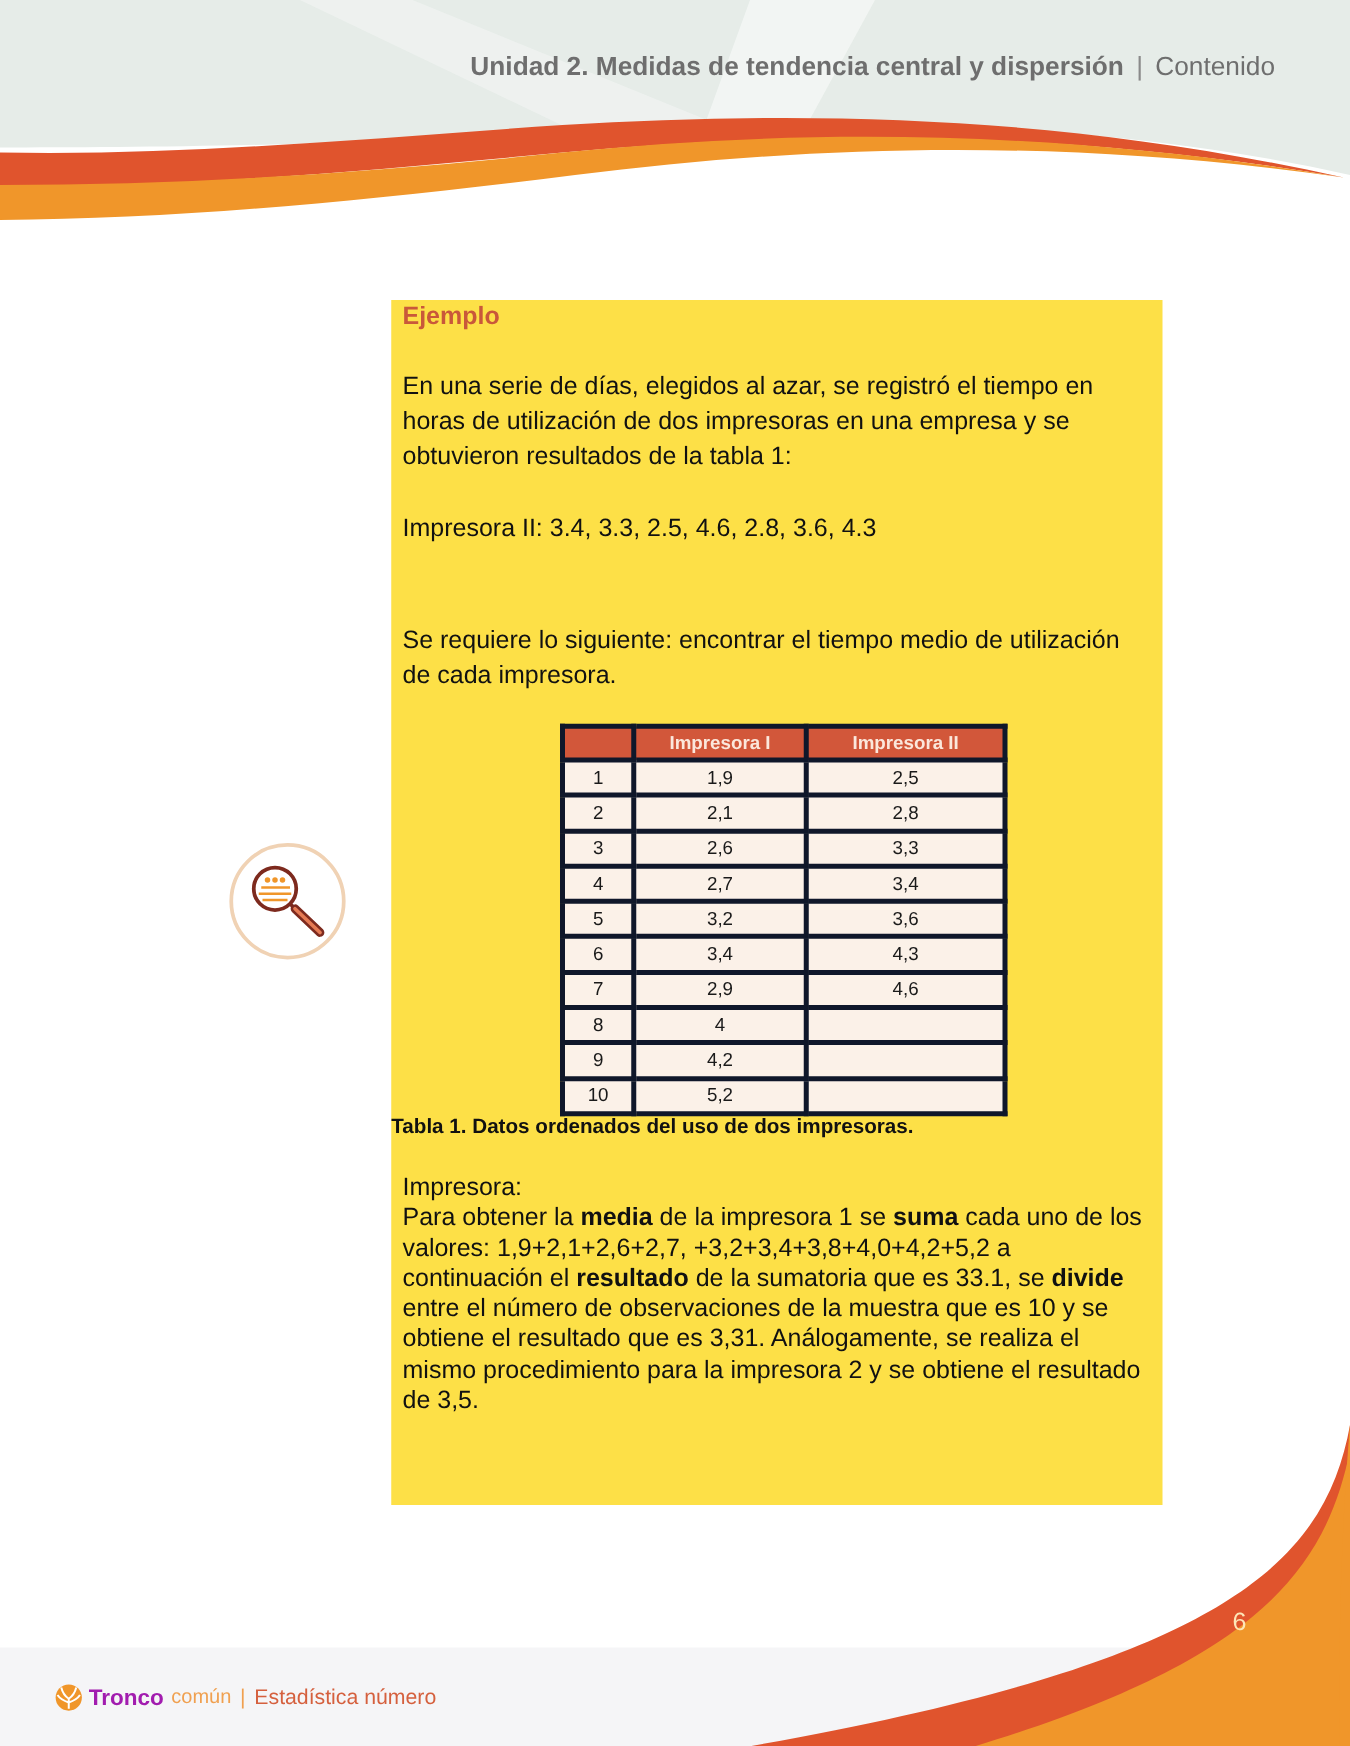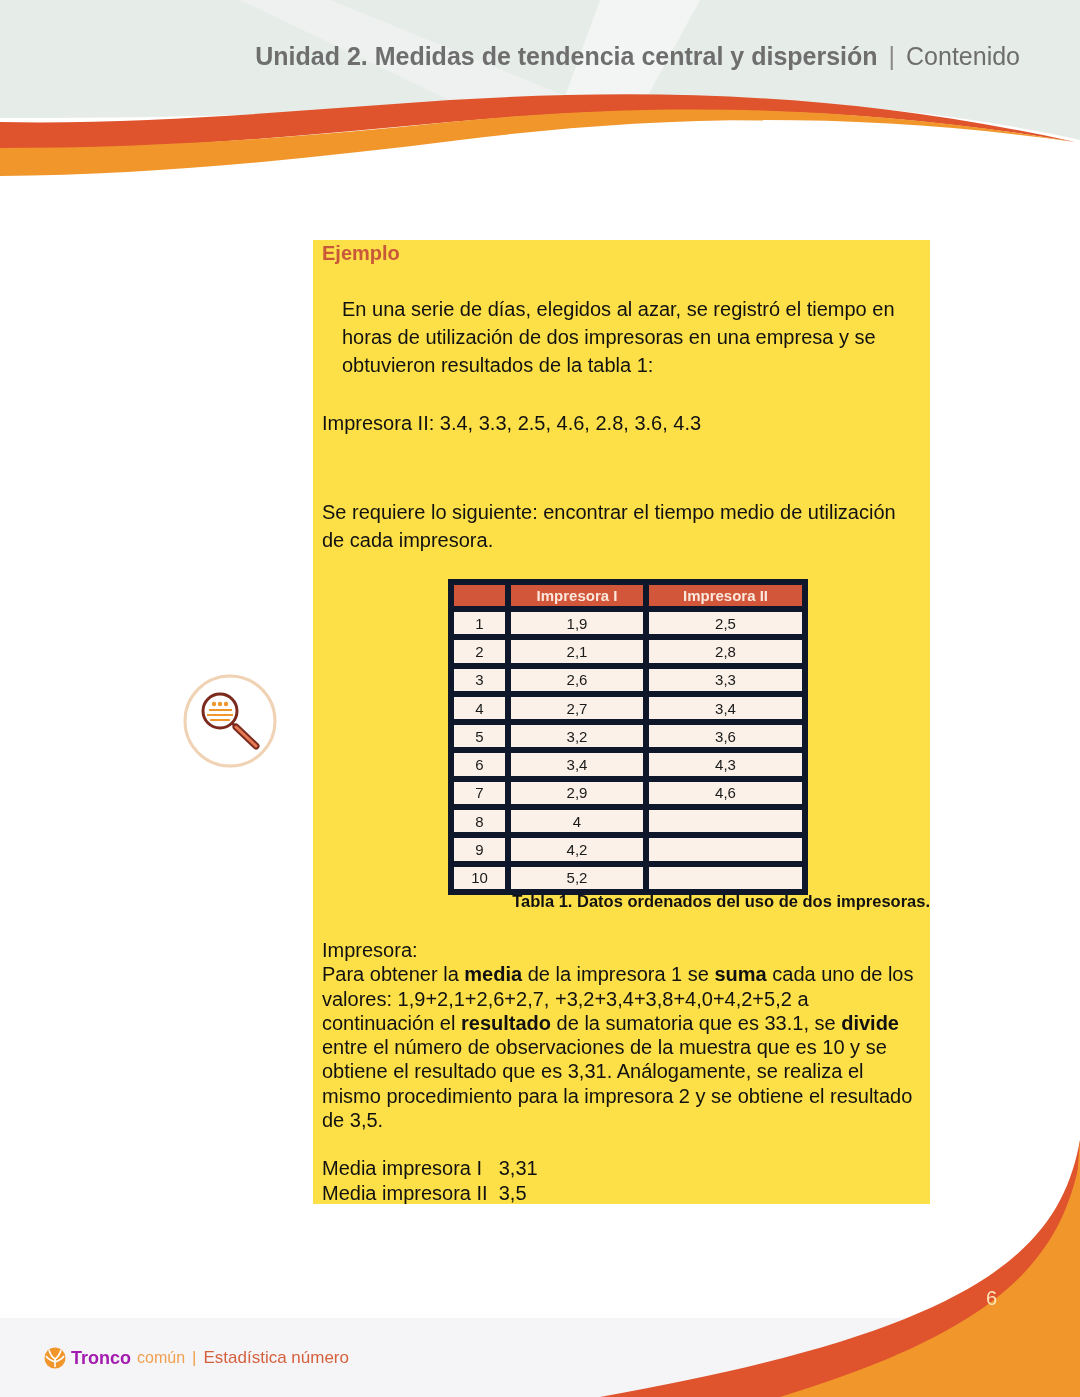--- a/index.html
+++ b/index.html
@@ -2,47 +2,47 @@
 <html><head>
   <meta charset="utf-8">
   <style>
     * { box-sizing: border-box; margin: 0; padding: 0; }
     html, body { width: 1080px; height: 1397px; overflow: hidden; background: #ffffff; }
     body { position: relative; font-family: "Liberation Sans", sans-serif; color: #111; }
 
     .header-bg { position: absolute; left: 0; top: 0; width: 1080px; height: 190px; }
     .header-title {
       position: absolute; top: 42px; right: 60px;
-      font-size: 25px; color: #6e6e6e; white-space: nowrap;
+      font-size: 21px; color: #6e6e6e; white-space: nowrap;
     }
     .header-title .strong { font-weight: bold; }
     .header-title .sep { color: #8a8a8a; margin: 0 4px; }
 
     .footer-bg { position: absolute; left: 0; top: 1140px; width: 1080px; height: 257px; }
 
     .example-box {
       position: absolute; left: 313px; top: 240px; width: 617px; height: 964px;
       background: #fde047; padding: 0 8px 0 9px;
     }
     .ex-title { position: absolute; left: 9px; top: 2px; font-size: 20px; font-weight: bold; color: #c9583a; }
     .para { position: absolute; left: 9px; font-size: 20px; line-height: 28px; color: #111; width: 600px; }
-    .p-intro { top: 55px; margin-left: 20px; }
+    .p-intro { top: 55px; }
     .p-data { top: 169px; }
     .p-req { top: 258px; }
 
     .table-wrap { position: absolute; left: 135px; top: 339px; }
     table.data-table { border-collapse: collapse; font-size: 15px; }
     table.data-table th, table.data-table td {
-      border: 6px solid #0f172a; height: 28.3px; text-align: center; color: #1a1a1a;
+      border: 4px solid #0f172a; height: 28.3px; text-align: center; color: #1a1a1a;
     }
     table.data-table th { background: #d2573a; color: #fbe7dc; font-weight: bold; height: 27px; }
     table.data-table td { background: #fbf1e8; }
     .c0 { width: 57px; } .c1 { width: 138px; } .c2 { width: 159px; }
 
-    .caption { position: absolute; left: 0; width: 617px; top: 652px; text-align: right; font-size: 16.5px; font-weight: bold; color: #111; }
+    .caption { position: absolute; left: 0; width: 617px; top: 652px; text-align: left; font-size: 16.5px; font-weight: bold; color: #111; }
 
     .p-resp { top: 698px; line-height: 24.3px; font-size: 20px; width: 600px; }
     .p-means { top: 916px; line-height: 25px; font-size: 20px; }
     .means-row { display: flex; }
     .means-label { white-space: pre; }
 
     .magnifier { position: absolute; left: 182px; top: 673px; width: 96px; height: 96px; }
 
     .page-number { position: absolute; left: 986px; top: 1287px; font-size: 20px; color: #fde6b8; }
 
@@ -163,30 +163,20 @@
         </tbody>
     </table>
   </div>
   <div class="caption">Tabla 1. Datos ordenados del uso de dos impresoras.</div>
 
   <div class="para p-resp">
     <div>Impresora:</div>
     <div><span>Para obtener la </span><b>media</b><span> de la impresora 1 se </span><b>suma</b><span> cada uno de los valores: 1,9+2,1+2,6+2,7, +3,2+3,4+3,8+4,0+4,2+5,2 a continuación el </span><b>resultado</b><span> de la sumatoria que es 33.1, se </span><b>divide</b><span> entre el número de observaciones de la muestra que es 10 y se obtiene el resultado que es 3,31. Análogamente, se realiza el mismo procedimiento para la impresora 2 y se obtiene el resultado de 3,5.</span></div>
   </div>
 
-  <div class="para p-means">
-    <div class="means-row">
-      <span class="means-label">Media impresora I   </span>
-      <span>3,31</span>
-    </div>
-    <div class="means-row">
-      <span class="means-label">Media impresora II  </span>
-      <span>3,5</span>
-    </div>
-  </div>
 </div>
 
 <div class="page-number">6</div>
 
 <div class="footer-brand">
   <svg class="brand-logo" viewBox="0 0 22 22">
     <circle cx="11" cy="11" r="10.5" fill="#f0962a"></circle>
     <path d="M11,20 V11 M11,12 C8,10 6,7 5,3 M11,12 C14,10 16,7 17,3 M11,15 C8,14 4,12 2,9 M11,15 C14,14 18,12 20,9" stroke="#ffffff" stroke-width="1.6" fill="none"></path>
   </svg>
   <span class="brand-tronco">Tronco</span>

